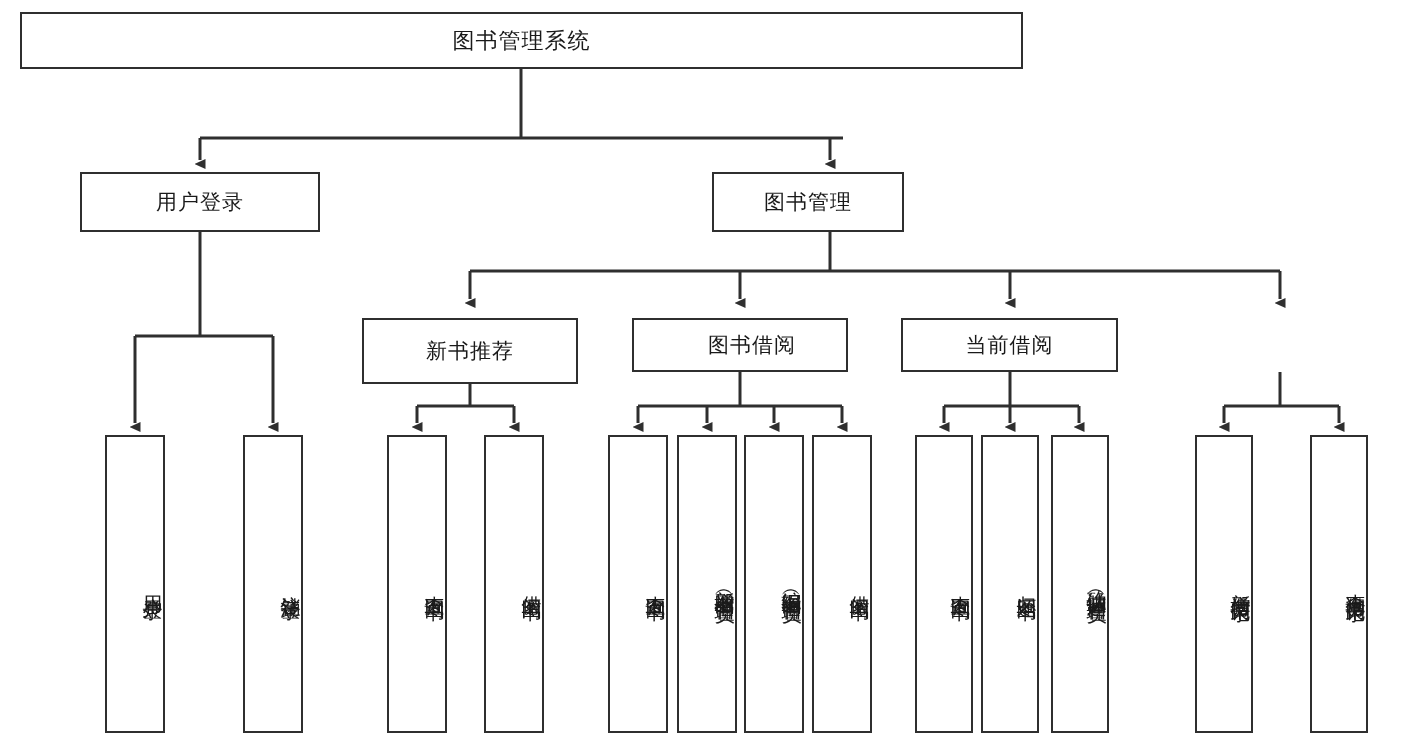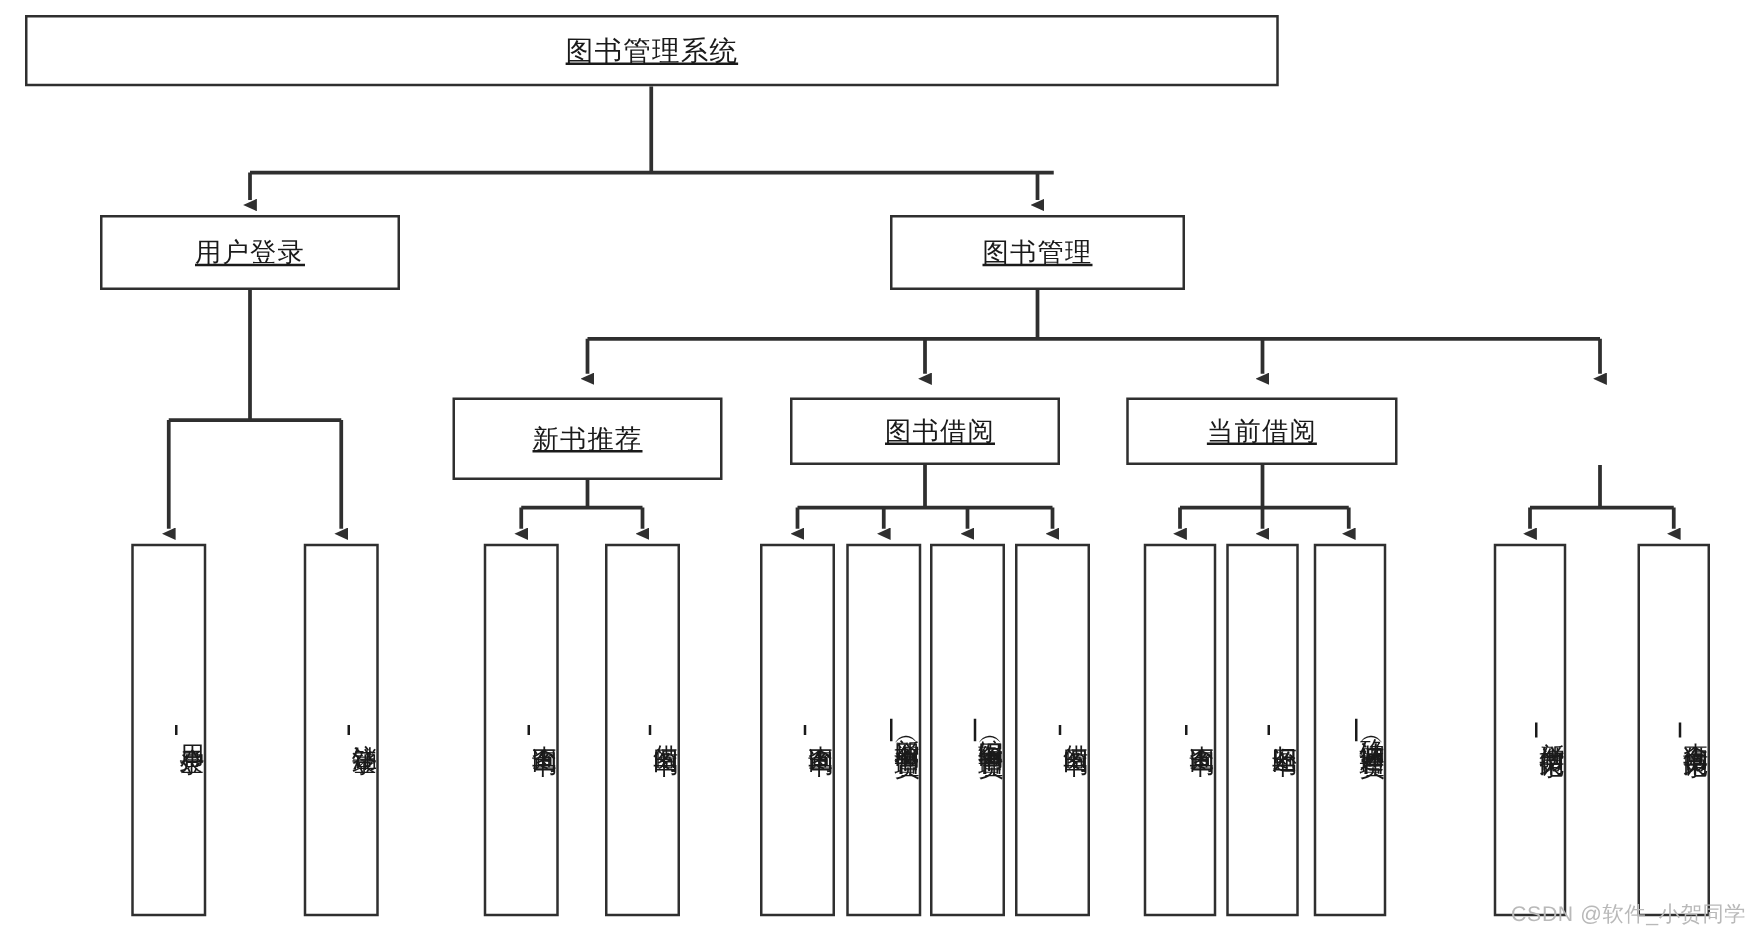--- a/index.html
+++ b/index.html
@@ -30,21 +30,20 @@
   }
   .node {
     position: absolute;
     box-sizing: border-box;
     background: #ffffff;
     border: 2px solid #2f2f2f;
     display: flex;
     align-items: center;
     justify-content: center;
     color: #1a1a1a;
-    text-decoration: underline;
   }
   .node.h {
     font-size: 21px;
     letter-spacing: 1px;
   }
   .node.v {
     writing-mode: vertical-rl;
     text-orientation: upright;
     font-size: 20px;
     letter-spacing: 2px;
@@ -127,21 +126,21 @@
   </svg>
 
   <div class="node h" id="root-node" style="left:20px; top:12px; width:1003px; height:57px;">
     <span>图书管理系统</span>
   </div>
 
   <div class="node h" style="left:80px; top:172px; width:240px; height:60px;">
     <span>用户登录</span>
   </div>
 
-  <div class="node h" style="left:712px; top:172px; width:236px; height:60px;">
+  <div class="node h" style="left:712px; top:172px; width:192px; height:60px;">
     <span>图书管理</span>
   </div>
 
   <div class="node h" style="left:362px; top:318px; width:216px; height:66px;">
     <span>新书推荐</span>
   </div>
 
   <div class="node h" style="left:632px; top:318px; width:216px; height:54px;padding-left:24px;">
     <span>图书借阅</span>
   </div>
@@ -196,15 +195,14 @@
   </div>
 
   <div class="node v" style="left:1195px; top:435px; width:58px; height:298px;">
     <span class="vtext">新增借阅记录</span>
   </div>
 
   <div class="node v" style="left:1310px; top:435px; width:58px; height:298px;">
     <span class="vtext">查询借阅记录</span>
   </div>
 
-  <div class="watermark">CSDN @软件_小贺同学</div>
 
 </div>
 
 </body></html>

